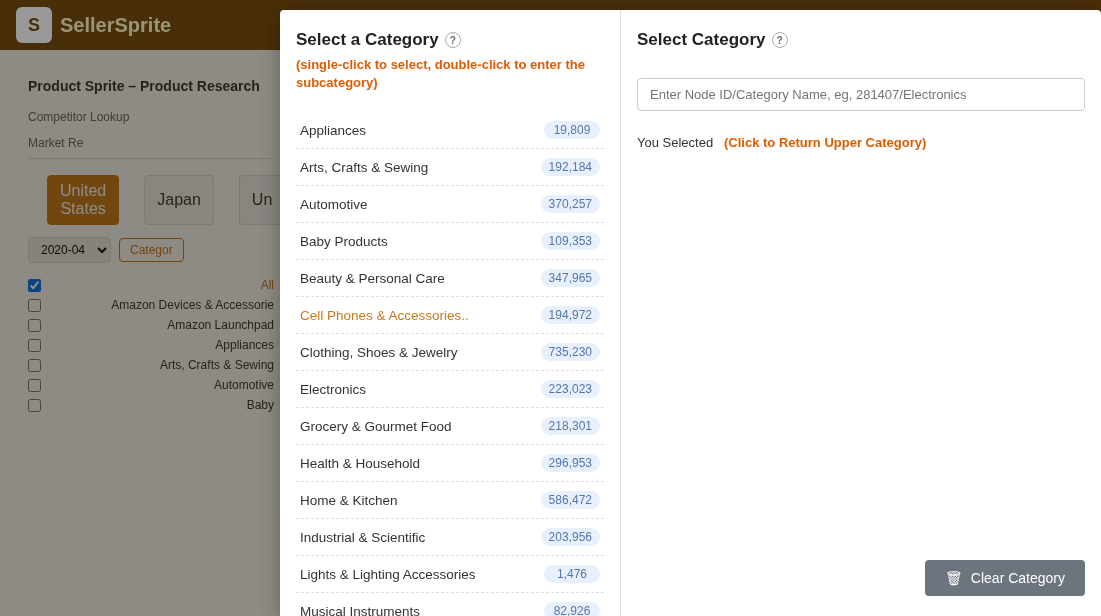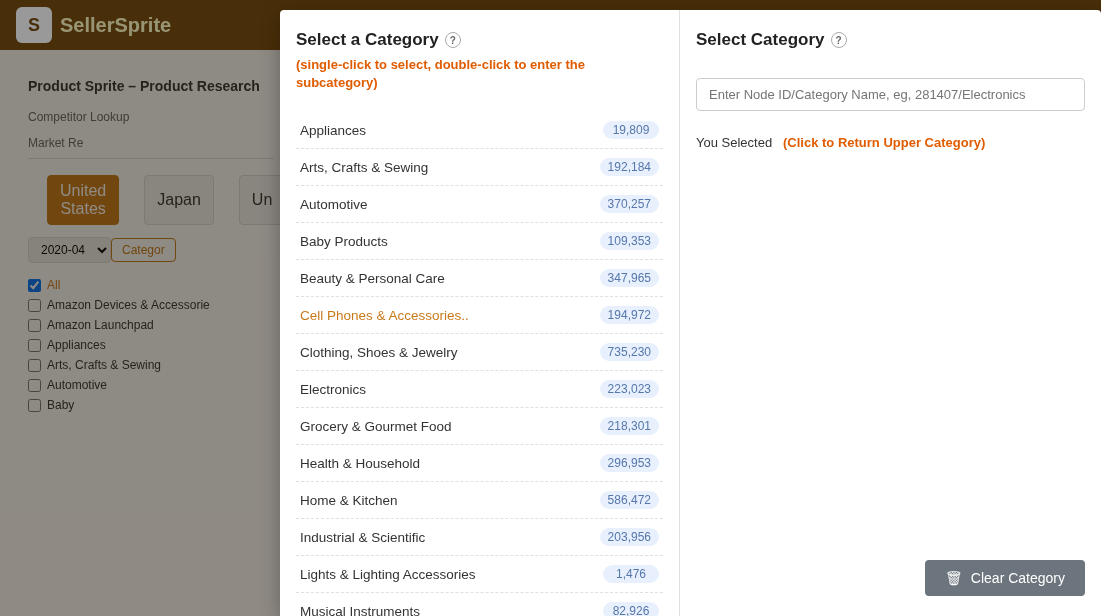--- a/index.html
+++ b/index.html
@@ -110,20 +110,21 @@
     }
 
     .mkt-btn.active {
       background: #C87A1A;
       color: #fff;
       border-color: #C87A1A;
     }
 
     .date-row {
       display: flex;
+      gap: 8px;
       margin-bottom: 12px;
       align-items: center;
     }
 
     .date-select {
       padding: 4px 8px;
       border: 1px solid #ddd;
       border-radius: 4px;
       font-size: 12px;
     }
@@ -141,20 +142,21 @@
       list-style: none;
     }
 
     .checkbox-list li {
       display: flex;
       align-items: center;
       gap: 6px;
       padding: 3px 0;
       font-size: 12px;
       color: #333;
+      justify-content: space-between;
     }
 
     .checkbox-list li input[type=checkbox] {
       width: 13px;
       height: 13px;
     }
 
     .checkbox-list li.checked-item {
       color: #C87A1A;
     }
@@ -168,21 +170,21 @@
       bottom: 0;
       background: #fff;
       z-index: 10;
       display: flex;
       border-radius: 4px 4px 0 0;
       box-shadow: 0 4px 20px rgba(0,0,0,0.3);
     }
 
     
     .modal-left {
-      width: 400px;
+      width: 341px;
       border-right: 1px solid #e0e0e0;
       padding: 20px 16px;
       overflow-y: auto;
     }
 
     .modal-left-title {
       font-size: 17px;
       font-weight: bold;
       color: #222;
       margin-bottom: 4px;

